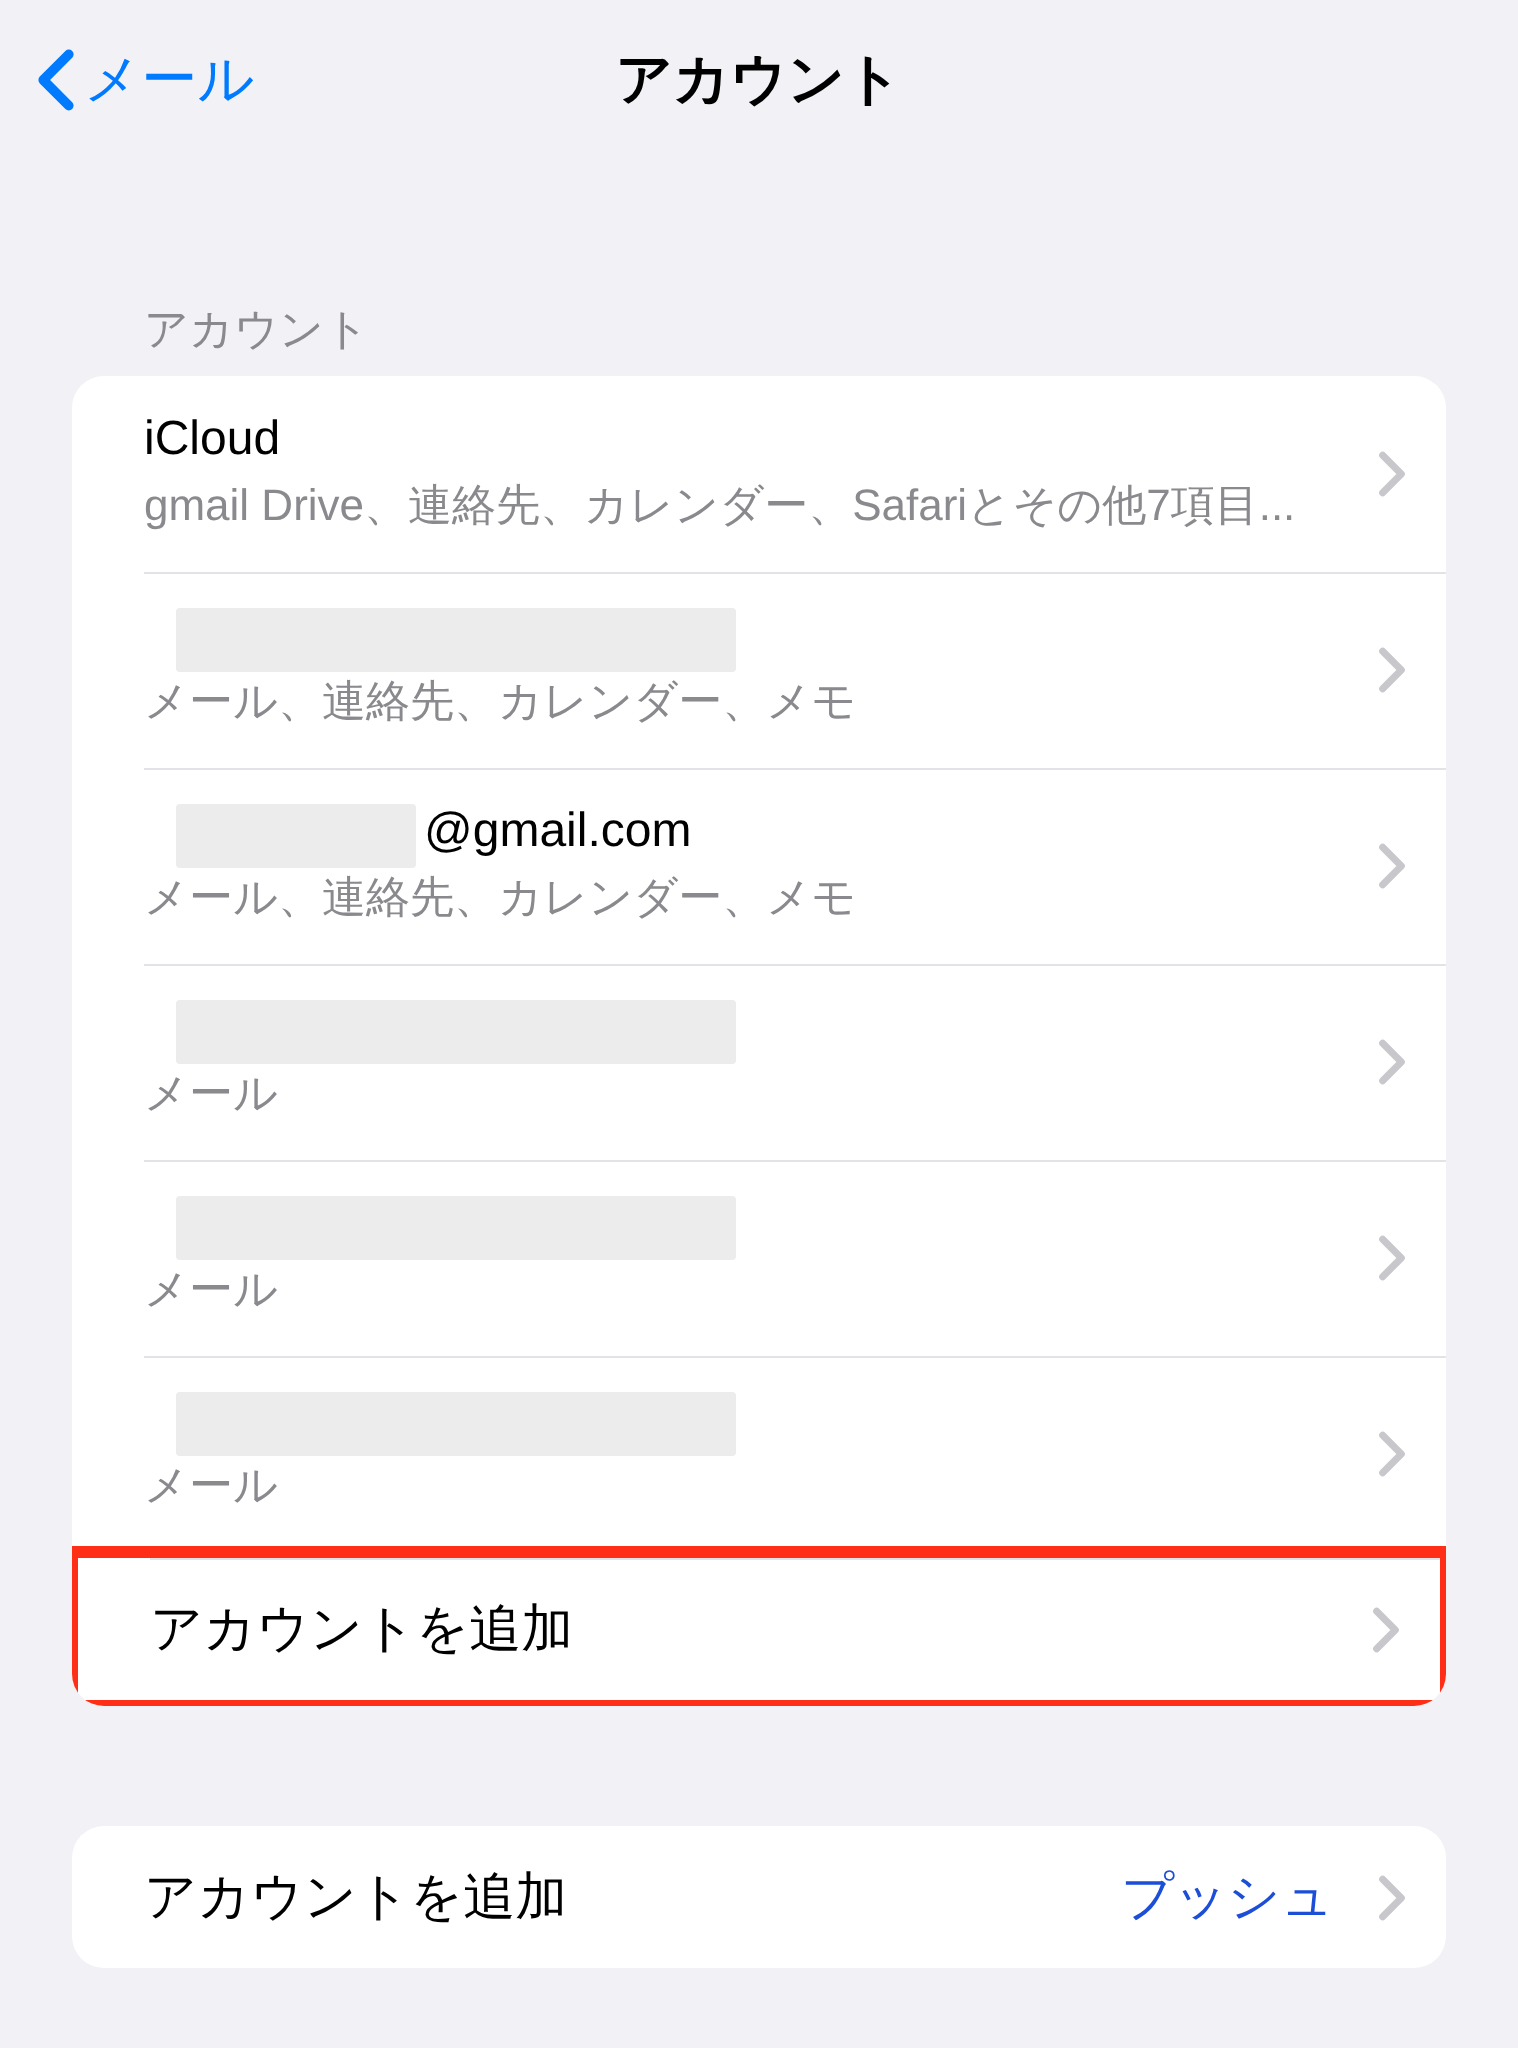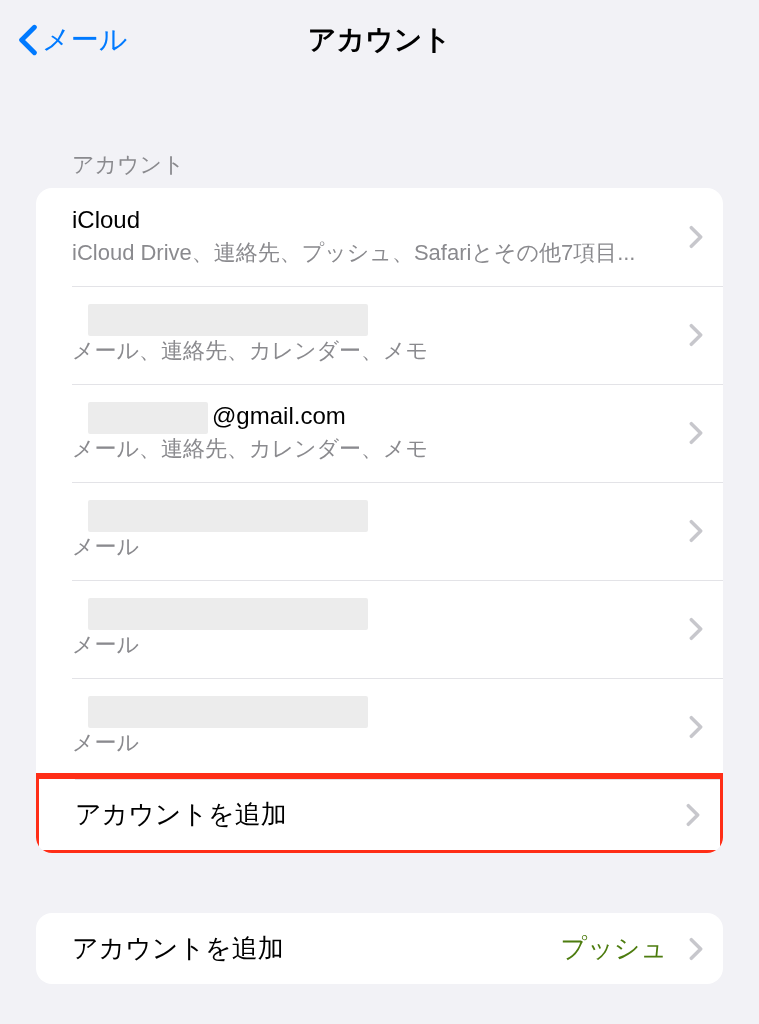--- a/index.html
+++ b/index.html
@@ -79,21 +79,21 @@
     white-space: nowrap;
     overflow: hidden;
     text-overflow: ellipsis;
   }
   .row-single-title {
     font-size: 26px;
     color: #000;
   }
   .row-value {
     font-size: 26px;
-    color: #4d7c0f;
+    color: #1d4ed8;
     margin-right: 12px;
   }
   .chevron {
     color: #c7c7cc;
     display: inline-flex;
     margin-left: 10px;
   }
   .chevron svg { width: 14px; height: 24px; }
   .redacted-title {
     display: inline-block;
@@ -131,21 +131,21 @@
   <div class="nav-title">アカウント</div>
 </div>
 
 <div class="section-header">アカウント</div>
 
 <div class="group">
 
   <div class="row">
     <div class="row-body">
       <div class="row-title">iCloud</div>
-      <div class="row-sub">iCloud Drive、連絡先、プッシュ、Safariとその他7項目...</div>
+      <div class="row-sub">gmail Drive、連絡先、カレンダー、Safariとその他7項目...</div>
     </div>
     <span class="chevron">
       <svg viewBox="0 0 12 20" fill="none" stroke="currentColor" stroke-width="3" stroke-linecap="round" stroke-linejoin="round">
           <polyline points="2,2 10,10 2,18"></polyline>
         </svg>
     </span>
   </div>
 
   <div class="row">
     <div class="row-body">

